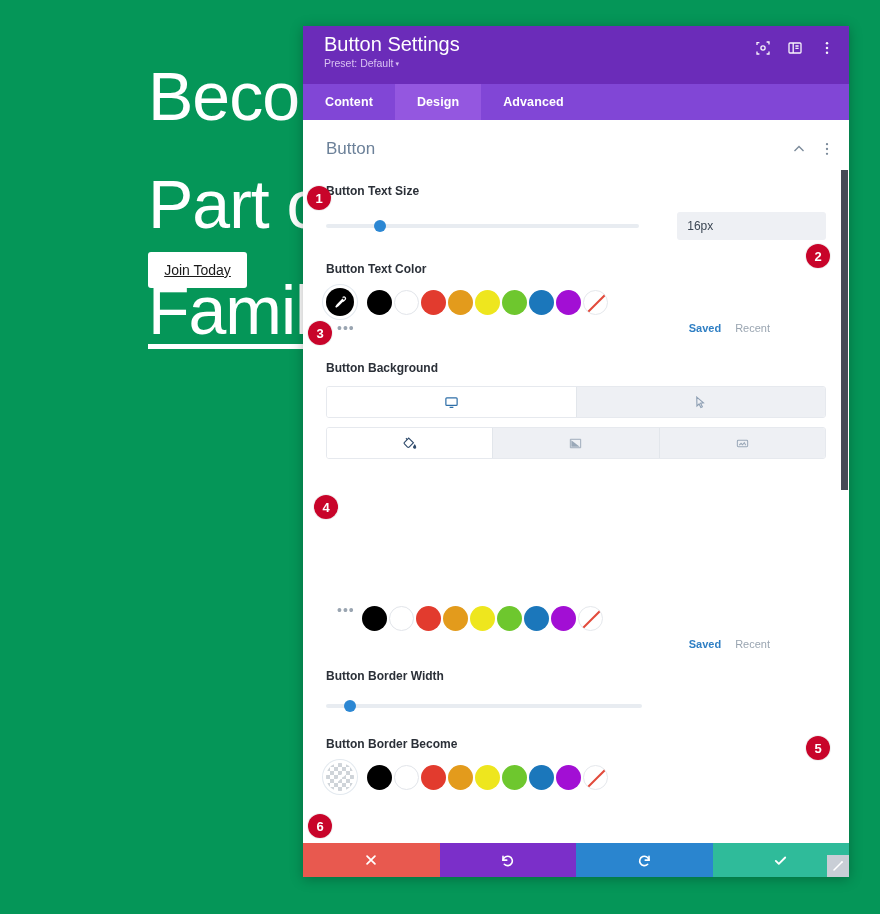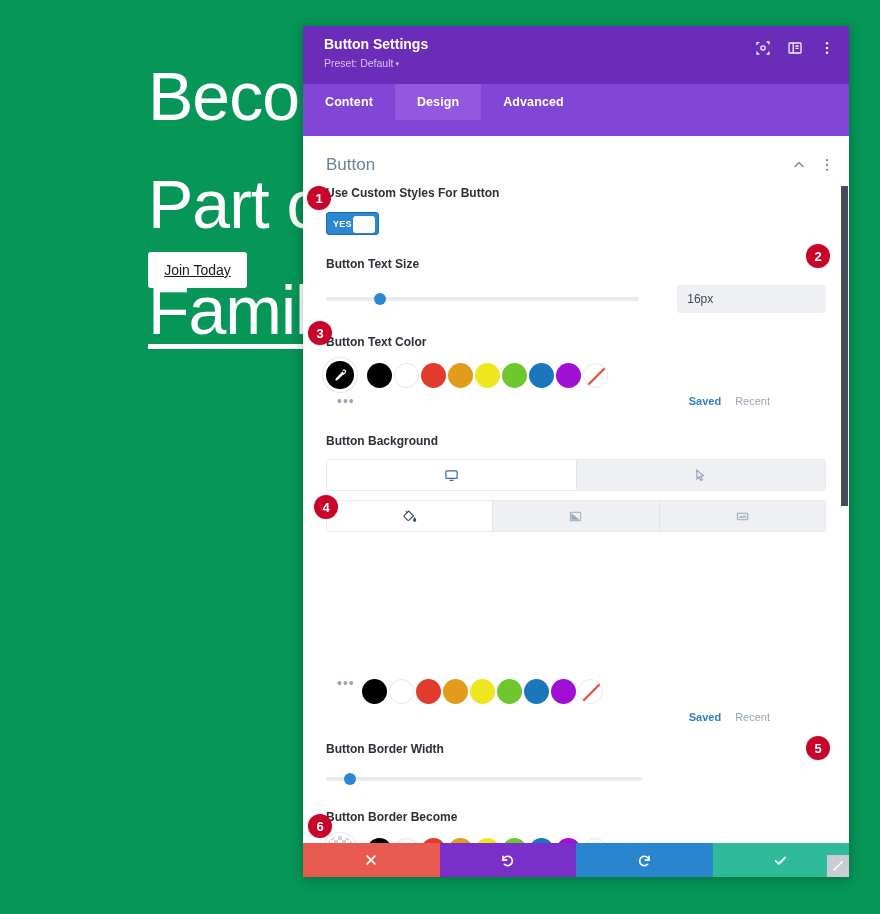--- a/index.html
+++ b/index.html
@@ -56,40 +56,40 @@
   }
   #modal-header {
     background: #6b2cb9;
     height: 58px;
     padding: 10px 16px 0 21px;
     position: relative;
     flex: 0 0 auto;
   }
   #modal-title {
     color: #ffffff;
-    font-size: 14px;
-    font-weight: bold;
+    font-size: 20px;
+    font-weight: normal;
     line-height: 17px;
   }
   #modal-preset {
     color: #d9c2f2;
     font-size: 10.5px;
     margin-top: 4px;
     line-height: 12px;
   }
   #modal-preset .caret { font-size: 7px; margin-left: 2px; position: relative; top: -1px; }
   #header-icons {
     position: absolute; right: 14px; top: 14px;
     display: flex; align-items: center; gap: 16px;
   }
   .hdr-icon { width: 16px; height: 16px; display: block; opacity: .95; }
 
   #tabbar {
     background: #8146d6;
-    height: 52px;
+    height: 36px;
     display: flex;
     flex: 0 0 auto;
   }
   .tab {
     padding: 0 22px;
     height: 36px;
     display: flex; align-items: center;
     color: #ffffff;
     font-size: 12.5px;
     font-weight: bold;
@@ -368,27 +368,20 @@
         <svg viewBox="0 0 16 16" width="16" height="16">
             <g fill="#7b8a9a">
           <circle cx="8" cy="3.2" r="1.15"></circle>
               <circle cx="8" cy="8" r="1.15"></circle>
               <circle cx="8" cy="12.8" r="1.15"></circle>
             </g>
           </svg>
       </span>
     </div>
 
-    <div class="field" style="margin-top:8px">
-      <div class="field-label">Use Custom Styles For Button</div>
-      <div class="toggle">
-        <span class="yes">YES</span>
-        <span class="knob"></span>
-      </div>
-    </div>
 
     <div class="field" style="margin-top:22px">
       <div class="field-label">Button Text Size</div>
       <div class="slider-row">
         <div class="slider">
           <div class="slider-track"></div>
           <div class="slider-handle" id="text-size-handle" style="left: 48.1975px;"></div>
         </div>
         <div class="num-input">16px</div>
       </div>

